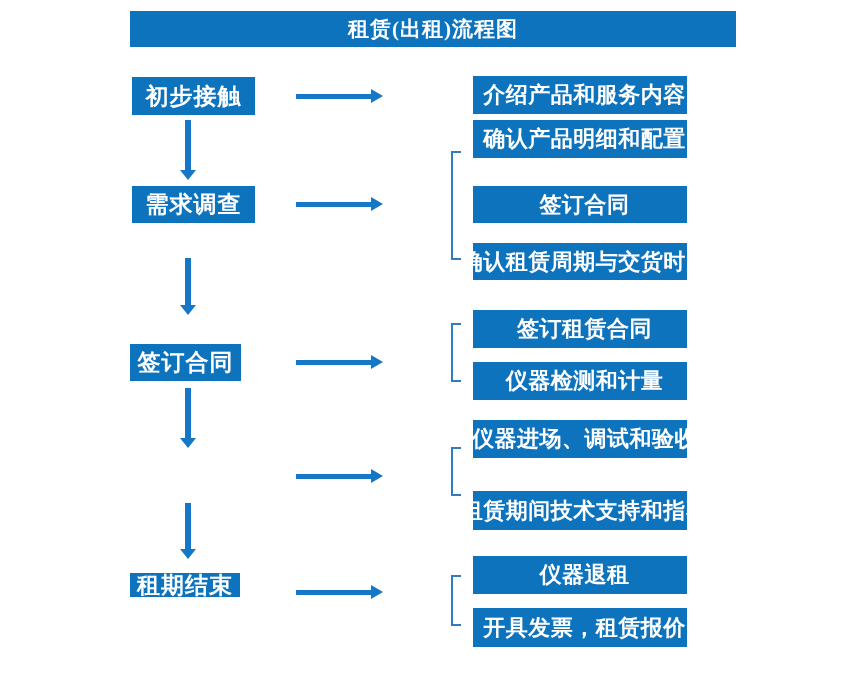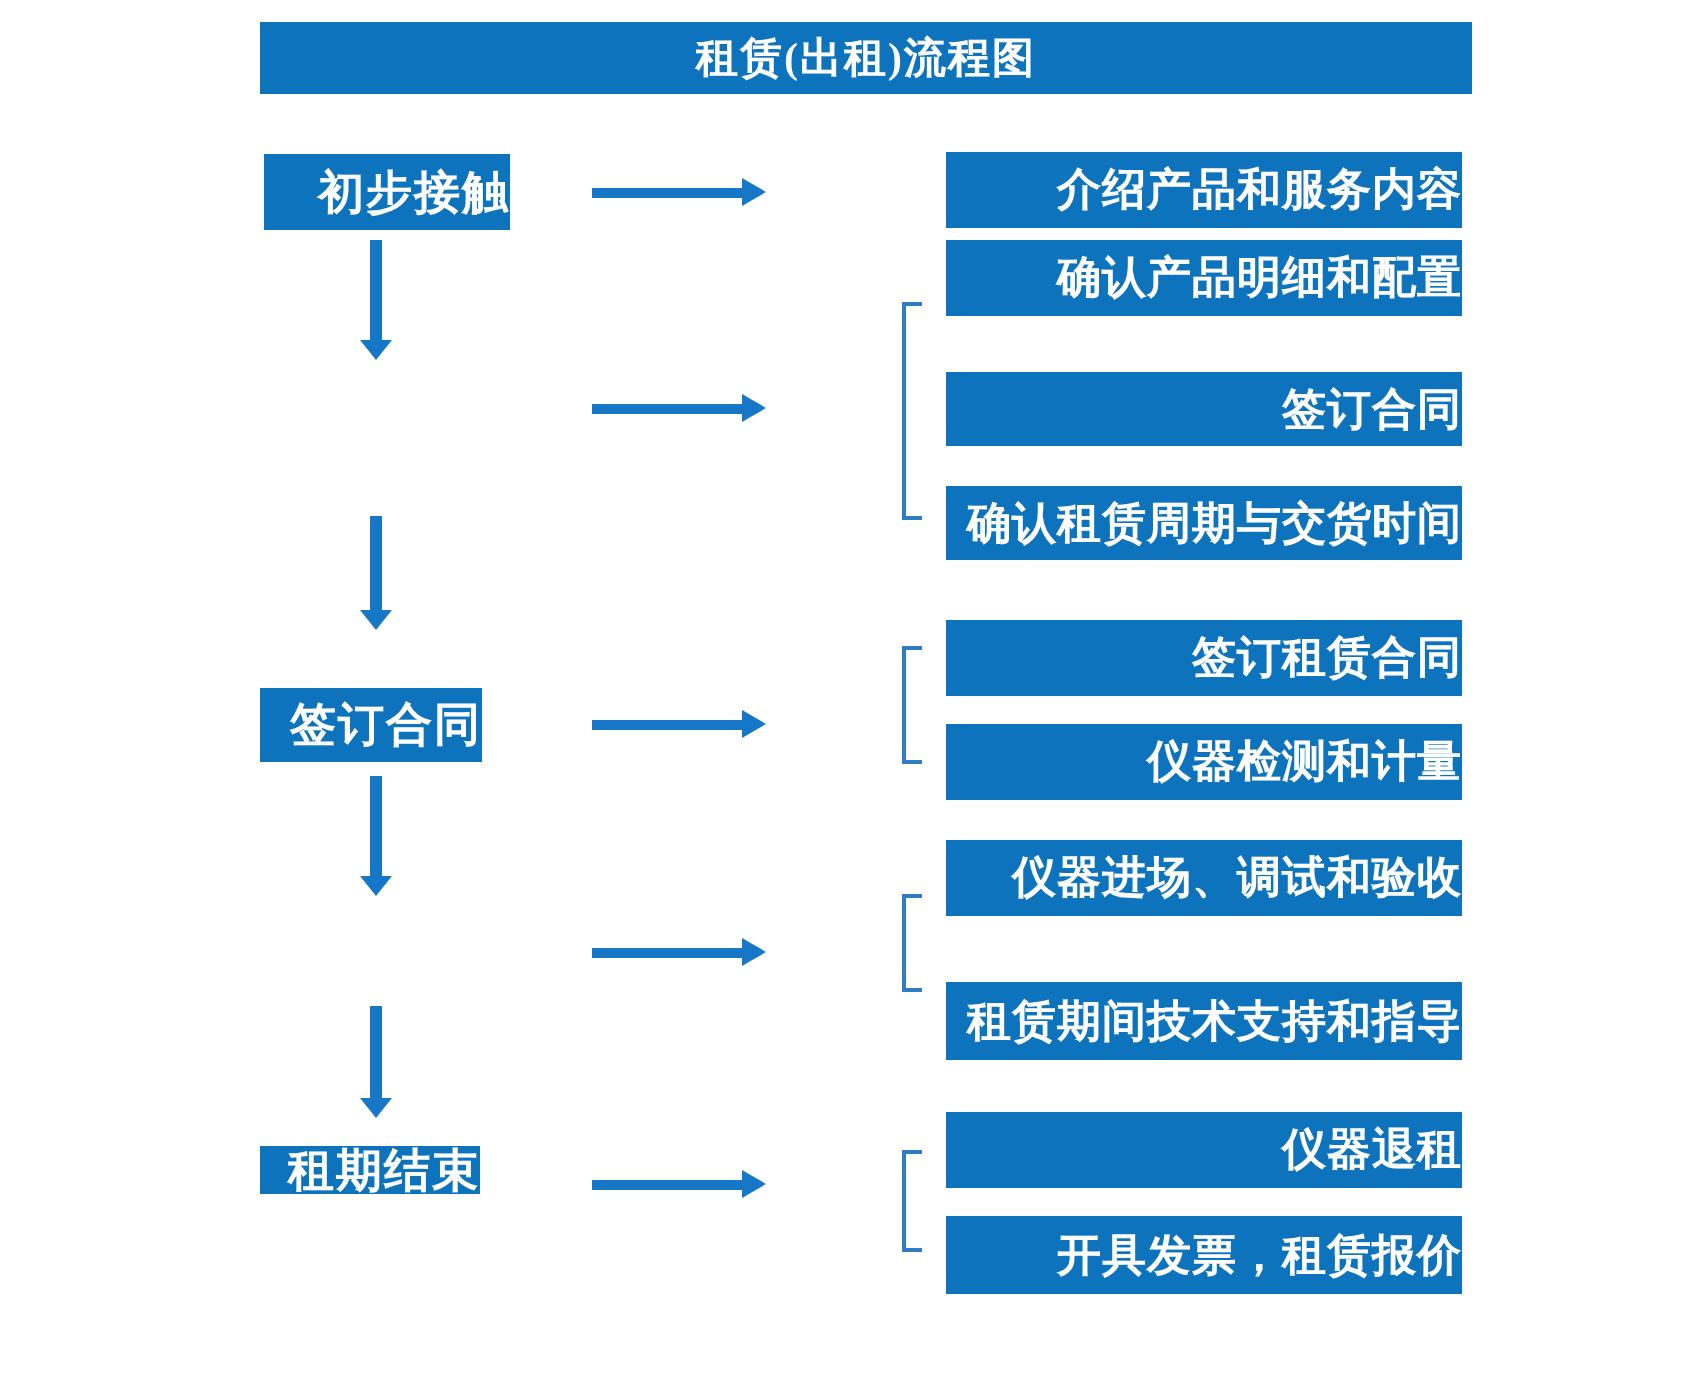--- a/index.html
+++ b/index.html
@@ -21,27 +21,27 @@
     align-items: center;
     box-sizing: border-box;
   }
   .titlebar {
     left: 100px; top: 11px; width: 606px; height: 36px;
     justify-content: center;
     font-size: 21px;
     letter-spacing: 1px;
   }
   .stepbox {
-    justify-content: flex-end;
+    justify-content: center;
     font-size: 23px;
     letter-spacing: 1px;
   }
   .detailbox {
-    left: 443px; width: 258px;
-    justify-content: flex-end;
+    left: 443px; width: 214px;
+    justify-content: center;
     padding-left: 9px;
     font-size: 22px;
     letter-spacing: 0.5px;
     white-space: nowrap;
   }
   
   .harrow {
     position: absolute;
     left: 266px;
     height: 14px;
@@ -86,20 +86,23 @@
 <body>
 
 <div class="canvas">
 
   <div class="bluebox titlebar">
     <span>租赁(出租)流程图</span>
   </div>
 
   <div class="bluebox stepbox" style="left:102px; top:77px; width:123px; height:38px;">
     <span>初步接触</span>
+  </div>
+  <div class="bluebox stepbox" style="left:102px; top:186px; width:123px; height:37px;">
+    <span>需求调查</span>
   </div>
   <div class="bluebox stepbox" style="left:100px; top:344px; width:111px; height:37px;">
     <span>签订合同</span>
   </div>
   <div class="bluebox stepbox" style="left:100px; top:573px; width:110px; height:24px;">
     <span>租期结束</span>
   </div>
 
   <div class="varrow" style="top:120px;">
     <div class="shaft" style="height:50px;"></div>

